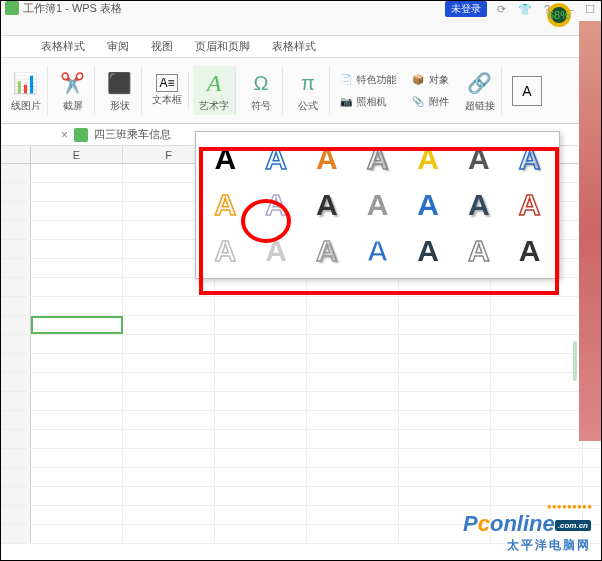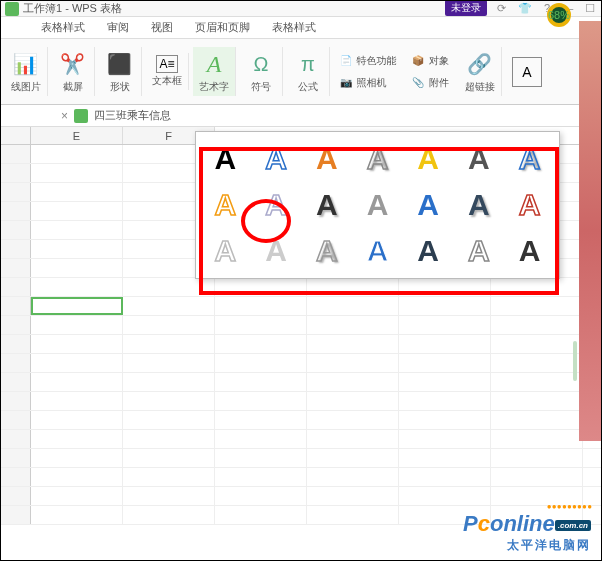--- a/index.html
+++ b/index.html
@@ -1,21 +1,21 @@
 <!DOCTYPE html>
 <html><head>
 <meta charset="utf-8">
 <style>
 * { margin: 0; padding: 0; box-sizing: border-box; font-family: "Microsoft YaHei", sans-serif; }
 body { width: 602px; height: 561px; background: #fff; overflow: hidden; position: relative; border: 1px solid #000; }
-.titlebar { height: 16px; background: #f8f8f8; display: flex; align-items: flex-end; padding: 0 4px; border-bottom: 1px solid #ddd; }
+.titlebar { height: 35px; background: #f8f8f8; display: flex; align-items: flex-start; padding: 0 4px; border-bottom: 1px solid #ddd; }
 .app-icon { width: 14px; height: 14px; background: #5cb85c; border-radius: 2px; margin-right: 4px; }
 .title { font-size: 11px; color: #555; flex: 1; }
 .title-right { display: flex; align-items: center; gap: 8px; }
-.login-btn { background: #4c1d95; color: #fff; font-size: 10px; padding: 1px 6px; border-radius: 2px; }
+.login-btn { background: #1d4ed8; color: #fff; font-size: 10px; padding: 1px 6px; border-radius: 2px; }
 .win-btn { font-size: 11px; color: #888; cursor: pointer; padding: 0 2px; }
 .zoom-badge { position: absolute; right: 30px; top: 2px; width: 24px; height: 24px; border: 4px solid #eab308; border-radius: 50%; font-size: 11px; color: #5cb85c; display: flex; align-items: center; justify-content: center; background: #14532d; z-index: 5; }
 .tabs { height: 22px; display: flex; align-items: center; gap: 22px; padding-left: 40px; border-bottom: 1px solid #ddd; }
 .tab { font-size: 11px; color: #555; cursor: pointer; }
 .ribbon { height: 66px; background: #fafafa; border-bottom: 1px solid #ccc; display: flex; align-items: center; padding: 0 4px; gap: 4px; }
 .ribbon-group { display: flex; flex-direction: column; align-items: center; gap: 1px; padding: 2px 6px; border-right: 1px solid #e5e5e5; }
 .ribbon-group:last-child { border-right: none; }
 .ribbon-icon { width: 30px; height: 30px; display: flex; align-items: center; justify-content: center; font-size: 20px; }
 .ribbon-label { font-size: 10px; color: #555; }
 .ribbon-small { font-size: 10px; color: #555; display: flex; align-items: center; gap: 4px; padding: 2px 0; }

